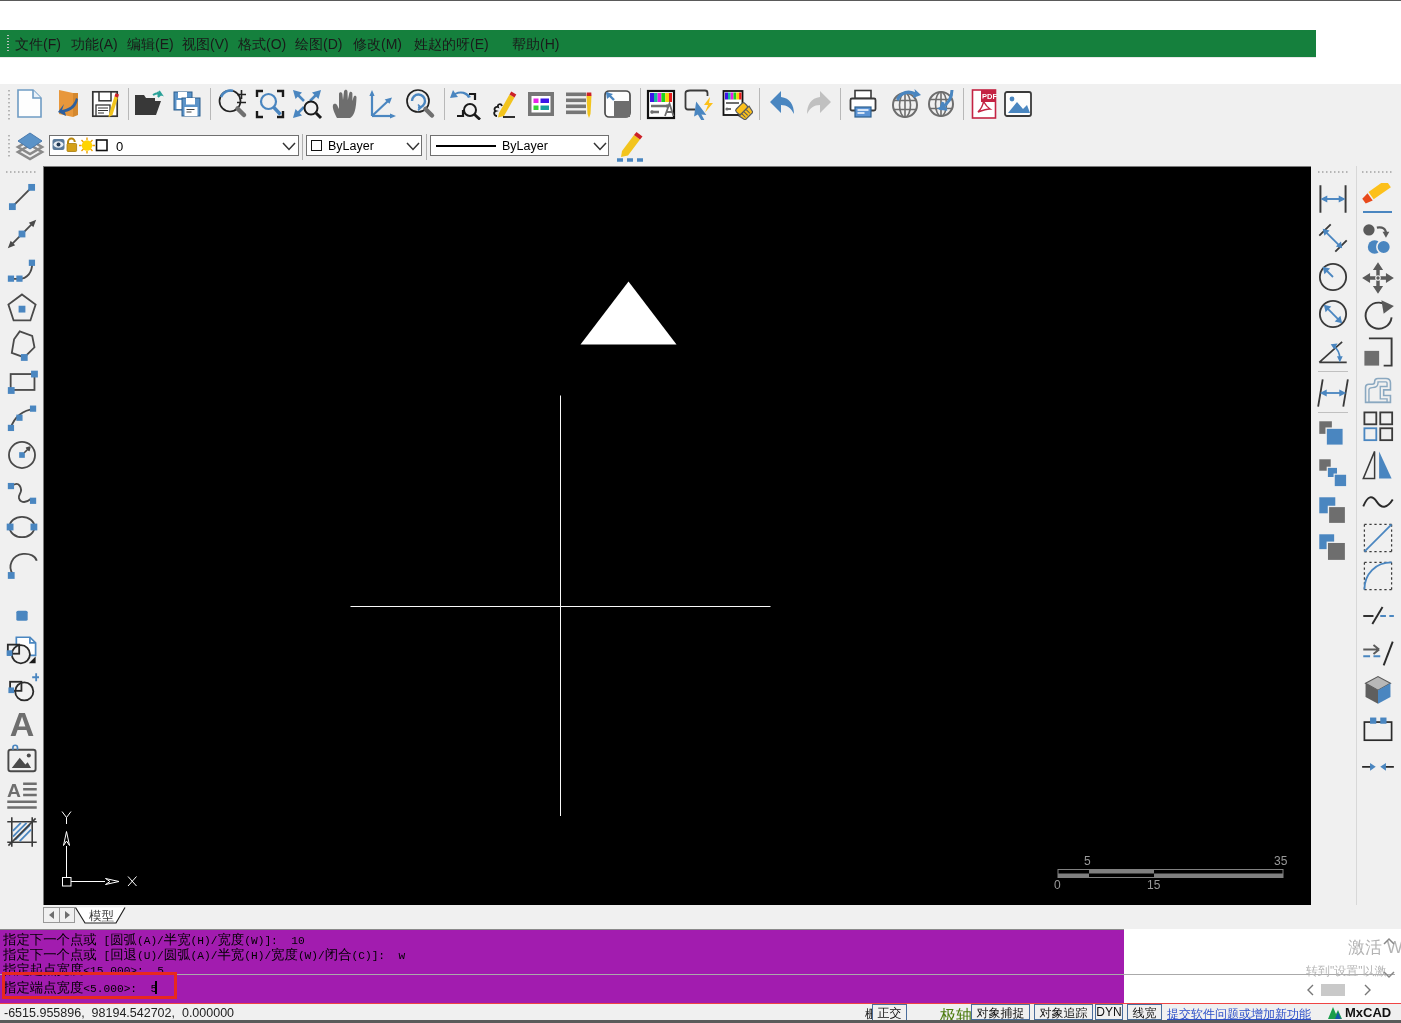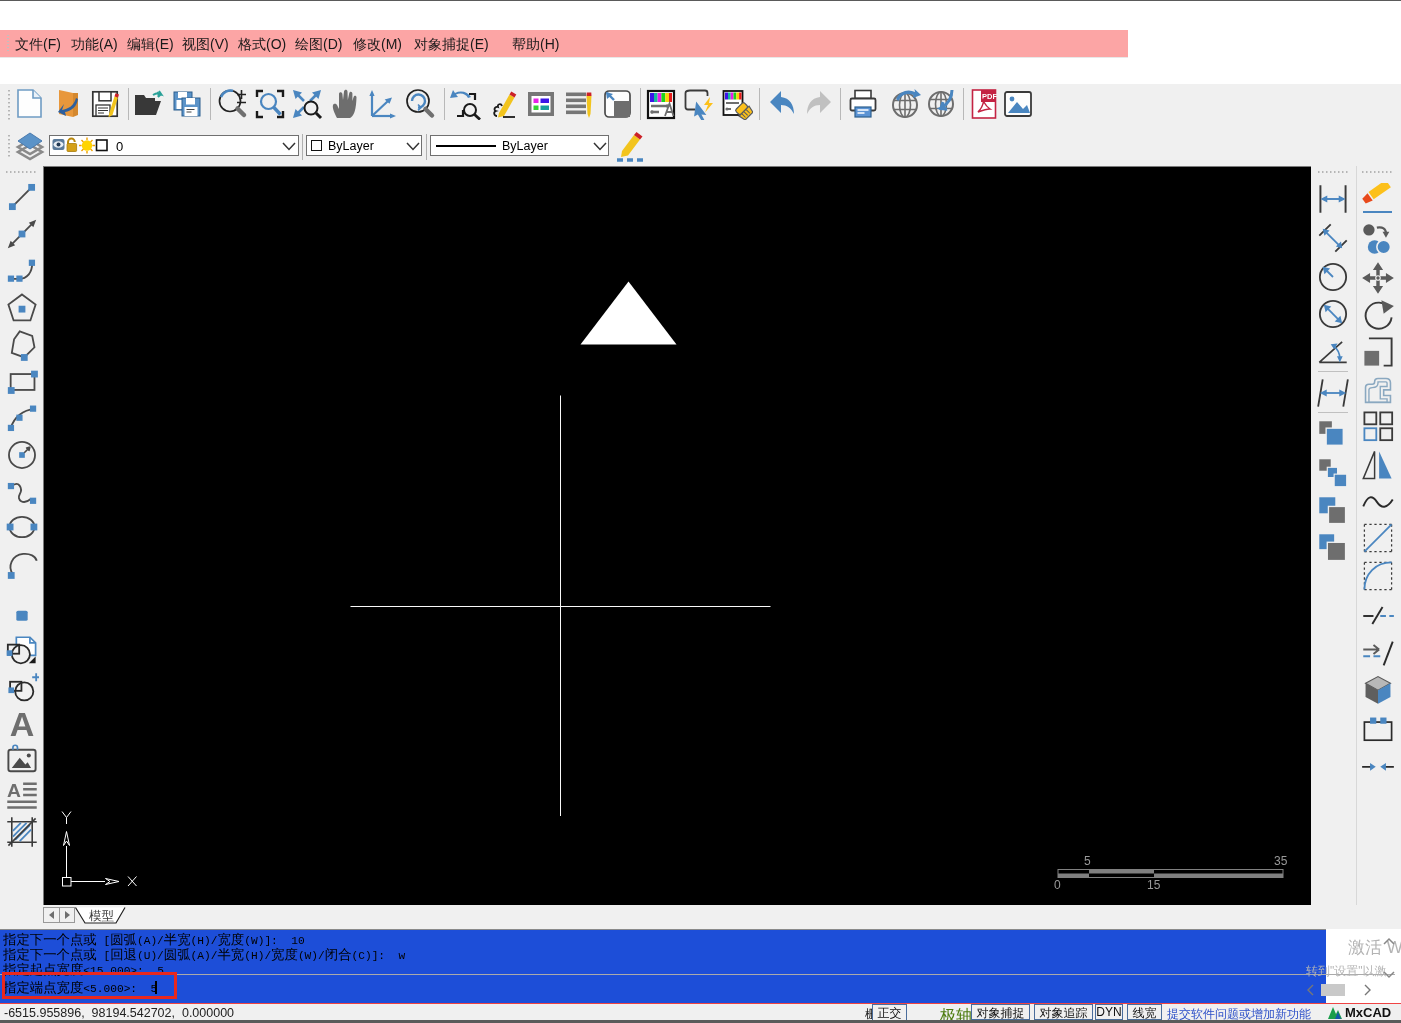--- a/index.html
+++ b/index.html
@@ -3,30 +3,30 @@
 <meta charset="utf-8">
 <style>
 *{margin:0;padding:0;box-sizing:border-box}
 html,body{width:1401px;height:1023px;overflow:hidden;background:#fff;
   font-family:"Liberation Sans",sans-serif;}
 #app{position:absolute;left:0;top:0;width:1401px;height:1023px;background:#fff}
 .abs{position:absolute}
 #topedge{left:0;top:0;width:1401px;height:1px;background:#5a5a5a}
 #titlebar{left:0;top:1px;width:1401px;height:29px;background:#fff}
 #title-txt{left:28px;top:8px;font-size:13px;color:#111;letter-spacing:0}
-#menubar{left:0;top:30px;width:1128px;height:28px;background:#fca5a5;border-bottom:1px solid #e8e8e8}
+#menubar{left:0;top:30px;width:1316px;height:28px;background:#15803d;border-bottom:1px solid #e8e8e8}
 .menu-item{position:absolute;top:6px;font-size:14px;color:#1a1a1a}
 #tabstrip{left:0;top:58px;width:1401px;height:26px;background:#fafafa}
 #toolbar1{left:0;top:84px;width:1401px;height:43px;background:#f0f0f0}
 #toolbar2{left:0;top:127px;width:1401px;height:39px;background:#f0f0f0}
 #leftbar{left:0;top:166px;width:43px;height:739px;background:#f0f0f0}
 #rightbar{left:1311px;top:166px;width:90px;height:739px;background:#f0f0f0}
 #canvas{left:43px;top:166px;width:1268px;height:740px;background:#000;border-top:1px solid #7a7a7a;border-left:1px solid #7a7a7a}
 #modelstrip{left:0;top:905px;width:1401px;height:24px;background:#f0f0f0}
-#cmdarea{left:0;top:929px;width:1326px;height:74px;background:#1d4ed8;border-top:1px solid #8a8a8a}
+#cmdarea{left:0;top:929px;width:1124px;height:74px;background:#a21caf;border-top:1px solid #8a8a8a}
 .cmdline{position:absolute;left:3px;font-size:13.4px;color:#000;white-space:pre;font-family:"Liberation Mono",monospace}
 .cmdline .h{font-size:11.2px}
 #statusbar{left:0;top:1003px;width:1401px;height:17px;background:#f0f0f0;border-top:1px solid #ef4444}
 #botedge{left:0;top:1020px;width:1401px;height:3px;background:#5a5a5a}
 .vsep1{position:absolute;top:88px;width:1px;height:32px;background:#b8b8b8}
 .vsep2{position:absolute;top:134px;width:1px;height:26px;background:#b0b0b0}
 .tbtn{position:absolute;border:1px solid #4a6d9c;font-size:12px;color:#111;text-align:center;background:#f0f0f0}
 </style>
 </head>
 <body>
@@ -40,21 +40,21 @@
   <svg class="abs" style="left:6px;top:4px" width="4" height="20">
         <path d="M2 1v18" stroke="#c0c0c0" stroke-width="2" stroke-dasharray="1 2"></path>
       </svg>
   <div class="menu-item" style="left:15px">文件(F)</div>
   <div class="menu-item" style="left:71px">功能(A)</div>
   <div class="menu-item" style="left:127px">编辑(E)</div>
   <div class="menu-item" style="left:182px">视图(V)</div>
   <div class="menu-item" style="left:238px">格式(O)</div>
   <div class="menu-item" style="left:295px">绘图(D)</div>
   <div class="menu-item" style="left:353px">修改(M)</div>
-  <div class="menu-item" style="left:414px">对象捕捉(E)</div>
+  <div class="menu-item" style="left:414px">姓赵的呀(E)</div>
   <div class="menu-item" style="left:512px">帮助(H)</div>
 </div>
 
 
 
 
 <div id="toolbar1" class="abs"></div>
 <svg class="abs" style="left:7px;top:88px" width="4" height="34">
       <path d="M2 2v30" stroke="#b5b5b5" stroke-width="2" stroke-dasharray="1.5 2.5"></path>
     </svg>
@@ -613,21 +613,21 @@
 
 <div id="statusbar" class="abs">
   <div class="abs" style="left:4px;top:2px;font-size:12.5px;color:#222;white-space:pre">-6515.955896,  98194.542702,  0.000000</div>
   <div class="abs" style="left:865px;top:2px;font-size:12px;color:#111">栅格</div>
   <div class="tbtn" style="left:872px;top:0;width:35px;height:32px">正交</div>
   <div class="abs" style="left:940px;top:2px;font-size:16px;color:#4d7c0f">极轴</div>
   <div class="tbtn" style="left:971px;top:0;width:59px;height:16px">对象捕捉</div>
   <div class="tbtn" style="left:1034px;top:0;width:59px;height:16px">对象追踪</div>
   <div class="tbtn" style="left:1095px;top:0;width:28px;height:16px">DYN</div>
   <div class="tbtn" style="left:1127px;top:0;width:35px;height:16px">线宽</div>
-  <div class="abs" style="left:1167px;top:2px;font-size:12px;color:#2d50c8;">提交软件问题或增加新功能</div>
+  <div class="abs" style="left:1167px;top:2px;font-size:12px;color:#2d50c8;text-decoration:underline">提交软件问题或增加新功能</div>
   <svg class="abs" style="left:1327px;top:1px" width="16" height="15" viewBox="0 0 16 15">
     <path d="M1 14 L6 2 L9 9 L11 5 L15 14 Z" fill="#1a9e4b"></path>
     <path d="M8 14 L11 7 L14 14 Z" fill="#1557a8"></path>
   </svg>
   <div class="abs" style="left:1345px;top:1px;font-size:13px;font-weight:bold;color:#111">MxCAD</div>
 </div>
 <div id="botedge" class="abs"></div>
 </div>
 
 </body></html>

